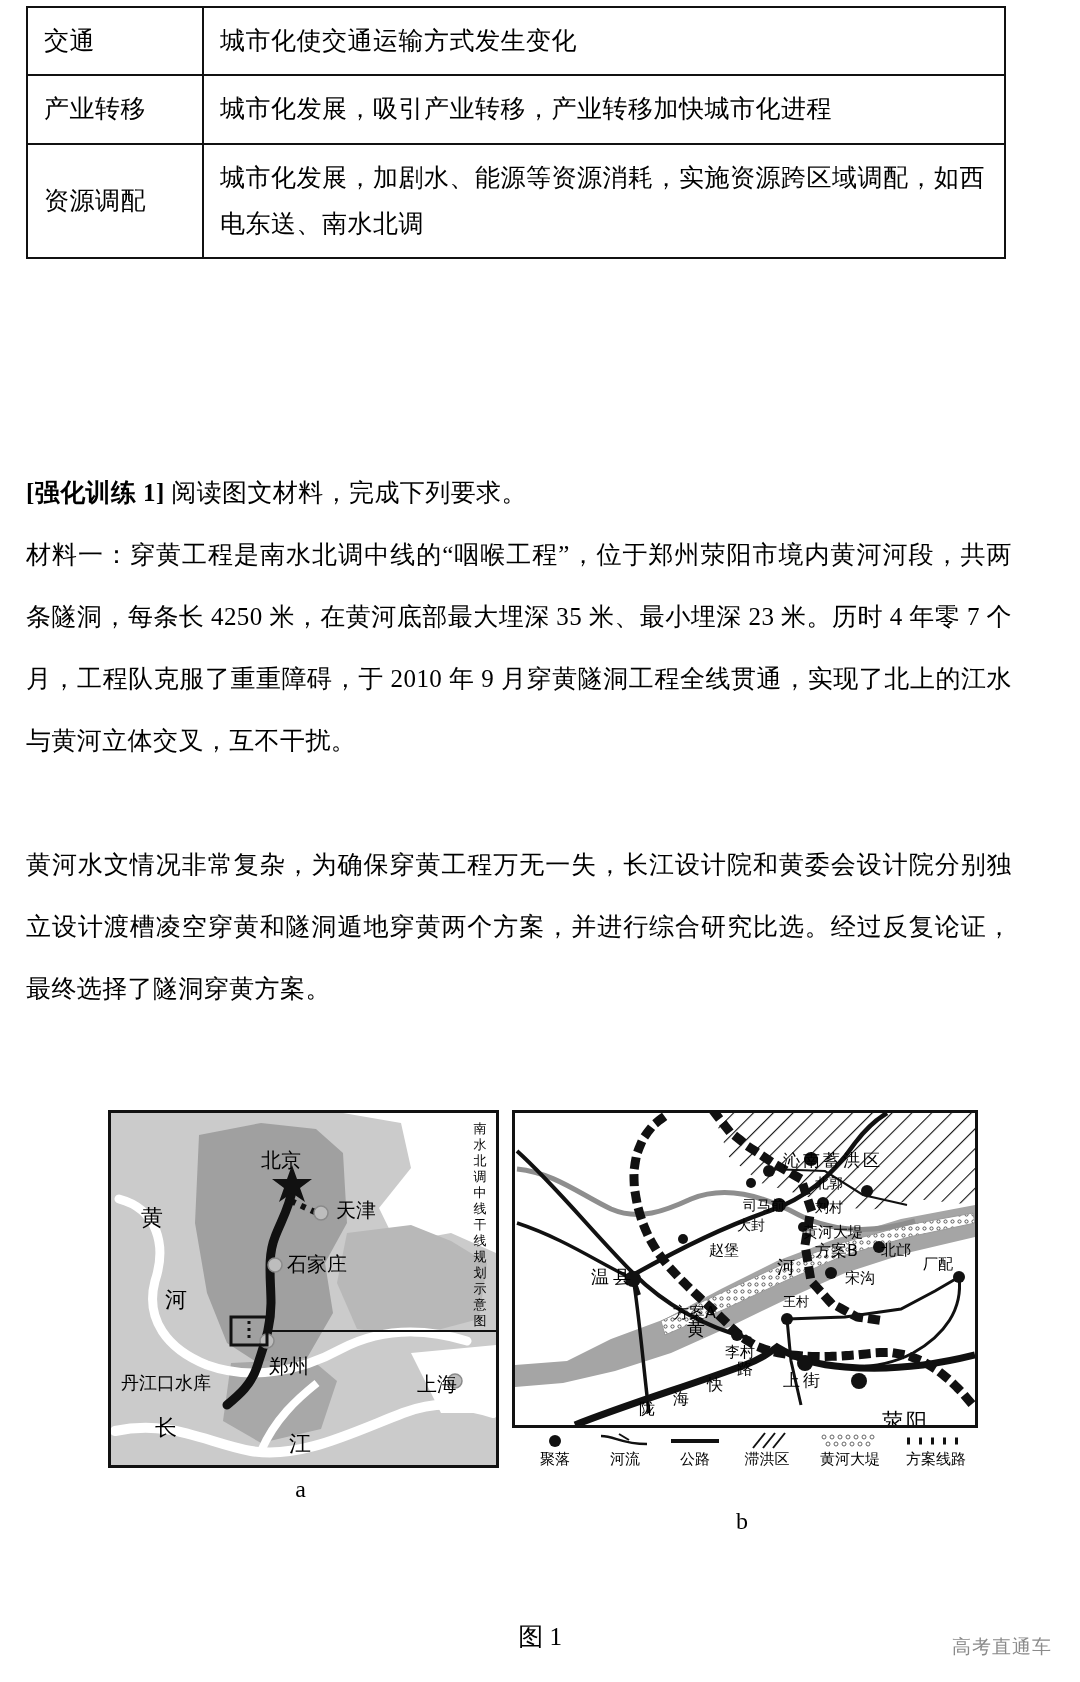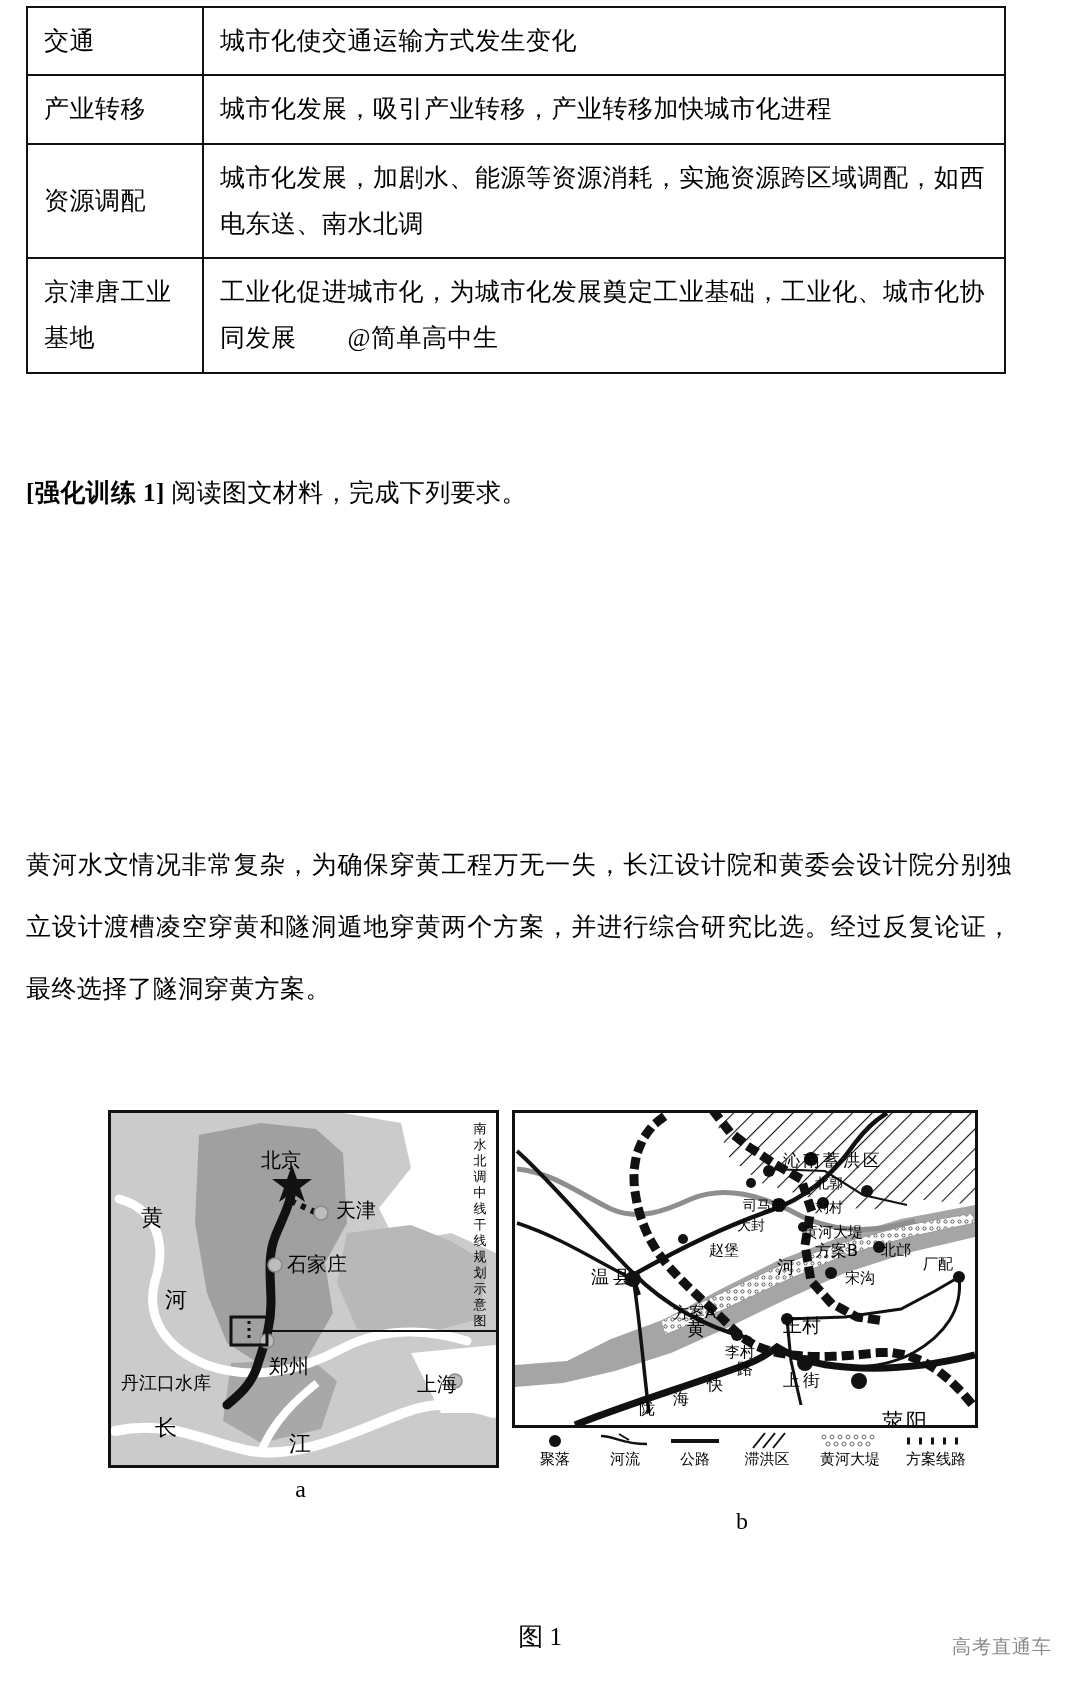--- a/index.html
+++ b/index.html
@@ -155,31 +155,28 @@
         <td class="val">城市化使交通运输方式发生变化</td>
       </tr>
       <tr>
         <td class="key">产业转移</td>
         <td class="val">城市化发展，吸引产业转移，产业转移加快城市化进程</td>
       </tr>
       <tr>
         <td class="key">资源调配</td>
         <td class="val">城市化发展，加剧水、能源等资源消耗，实施资源跨区域调配，如西电东送、南水北调</td>
       </tr>
-      <tr>
-        <td class="key">京津唐工业基地</td>
-        <td class="val">工业化促进城市化，为城市化发展奠定工业基础，工业化、城市化协同发展　　@简单高中生</td>
-      </tr>
     </tbody>
   </table>
 
   <div class="para p-train">
     <b>[强化训练 1]</b><span>&nbsp;</span><span>阅读图文材料，完成下列要求。</span>
   </div>
 
+  <div class="para p-mat1">材料一：穿黄工程是南水北调中线的“咽喉工程”，位于郑州荥阳市境内黄河河段，共两条隧洞，每条长 4250 米，在黄河底部最大埋深 35 米、最小埋深 23 米。历时 4 年零 7 个月，工程队克服了重重障碍，于 2010 年 9 月穿黄隧洞工程全线贯通，实现了北上的江水与黄河立体交叉，互不干扰。</div>
 
   <div class="para p-mat1b">黄河水文情况非常复杂，为确保穿黄工程万无一失，长江设计院和黄委会设计院分别独立设计渡槽凌空穿黄和隧洞遁地穿黄两个方案，并进行综合研究比选。经过反复论证，最终选择了隧洞穿黄方案。</div>
 
 
   <div class="figwrap">
 
     <div class="mapA">
       <svg width="385" height="352" viewBox="0 0 385 352">
         <rect x="0" y="0" width="385" height="352" fill="#c9c9c9"></rect>
 
@@ -299,21 +296,21 @@
       <span class="mlabel" style="left:300px; top:86px; font-size:14px;">刘村</span>
       <span class="mlabel" style="left:222px; top:104px; font-size:14px;">大封</span>
       <span class="mlabel" style="left:288px; top:110px; font-size:15px;">黄河大堤</span>
       <span class="mlabel" style="left:76px; top:152px; font-size:18px; letter-spacing:4px;">温县</span>
       <span class="mlabel" style="left:194px; top:128px; font-size:15px;">赵堡</span>
       <span class="mlabel" style="left:158px; top:190px; font-size:16px;">方案A</span>
       <span class="mlabel" style="left:300px; top:128px; font-size:16px;">方案B</span>
       <span class="mlabel" style="left:366px; top:128px; font-size:15px;">北邙</span>
       <span class="mlabel" style="left:330px; top:156px; font-size:15px;">宋沟</span>
       <span class="mlabel" style="left:408px; top:142px; font-size:15px;">厂配</span>
-      <span class="mlabel" style="left:268px; top:200px; font-size:19px;text-align:right;">王村</span>
+      <span class="mlabel" style="left:268px; top:180px; font-size:13px;text-align:right;">王村</span>
       <span class="mlabel" style="left:210px; top:230px; font-size:15px;">李村</span>
       <span class="mlabel" style="left:172px; top:204px; font-size:18px;">黄</span>
       <span class="mlabel" style="left:262px; top:142px; font-size:18px;">河</span>
       <span class="mlabel" style="left:268px; top:256px; font-size:17px; letter-spacing:3px;">上街</span>
       <span class="mlabel" style="left:322px; top:294px; font-size:21px; letter-spacing:3px;margin-left:45px;">荥阳</span>
       <span class="mlabel" style="left:124px; top:286px; font-size:16px;">陇</span>
       <span class="mlabel" style="left:158px; top:276px; font-size:16px;">海</span>
       <span class="mlabel" style="left:192px; top:262px; font-size:16px;">快</span>
       <span class="mlabel" style="left:222px; top:246px; font-size:16px;">路</span>
     </div>

